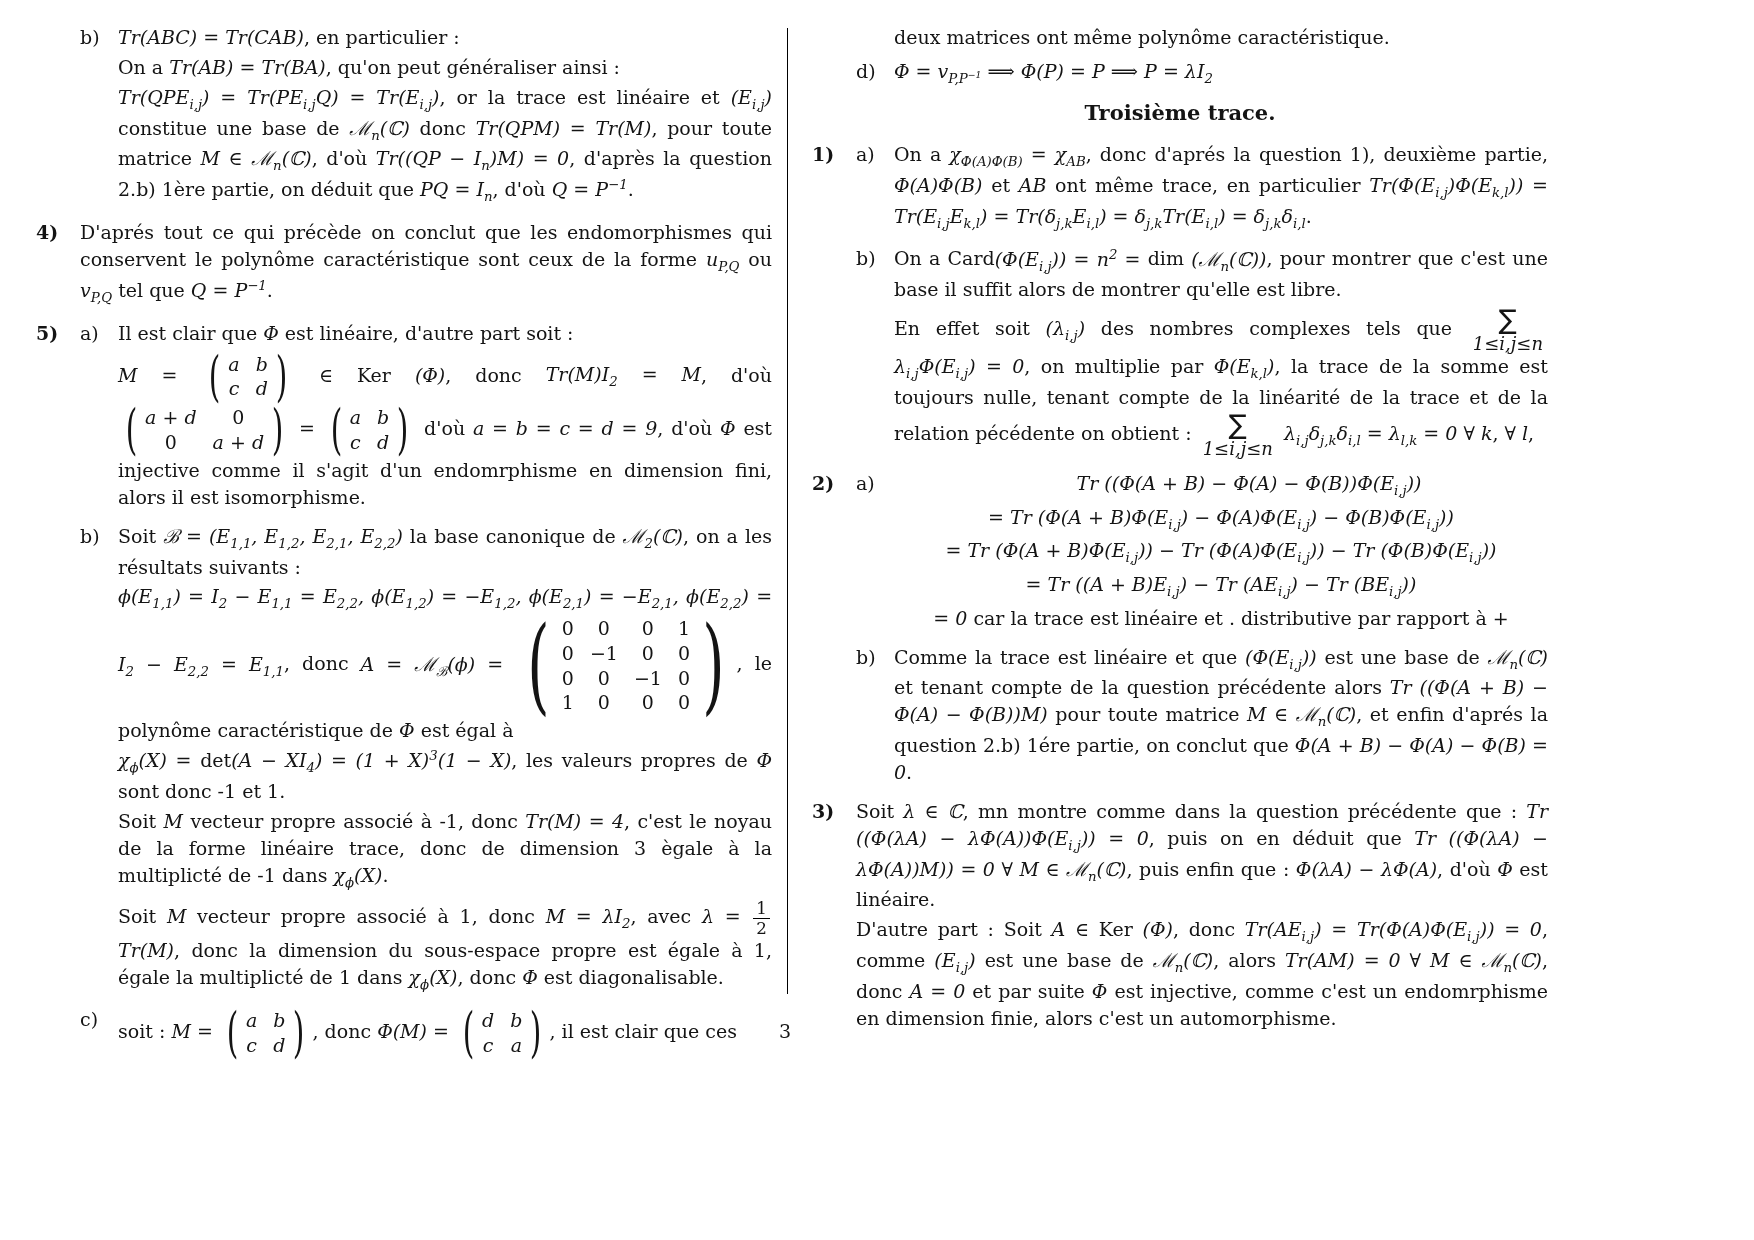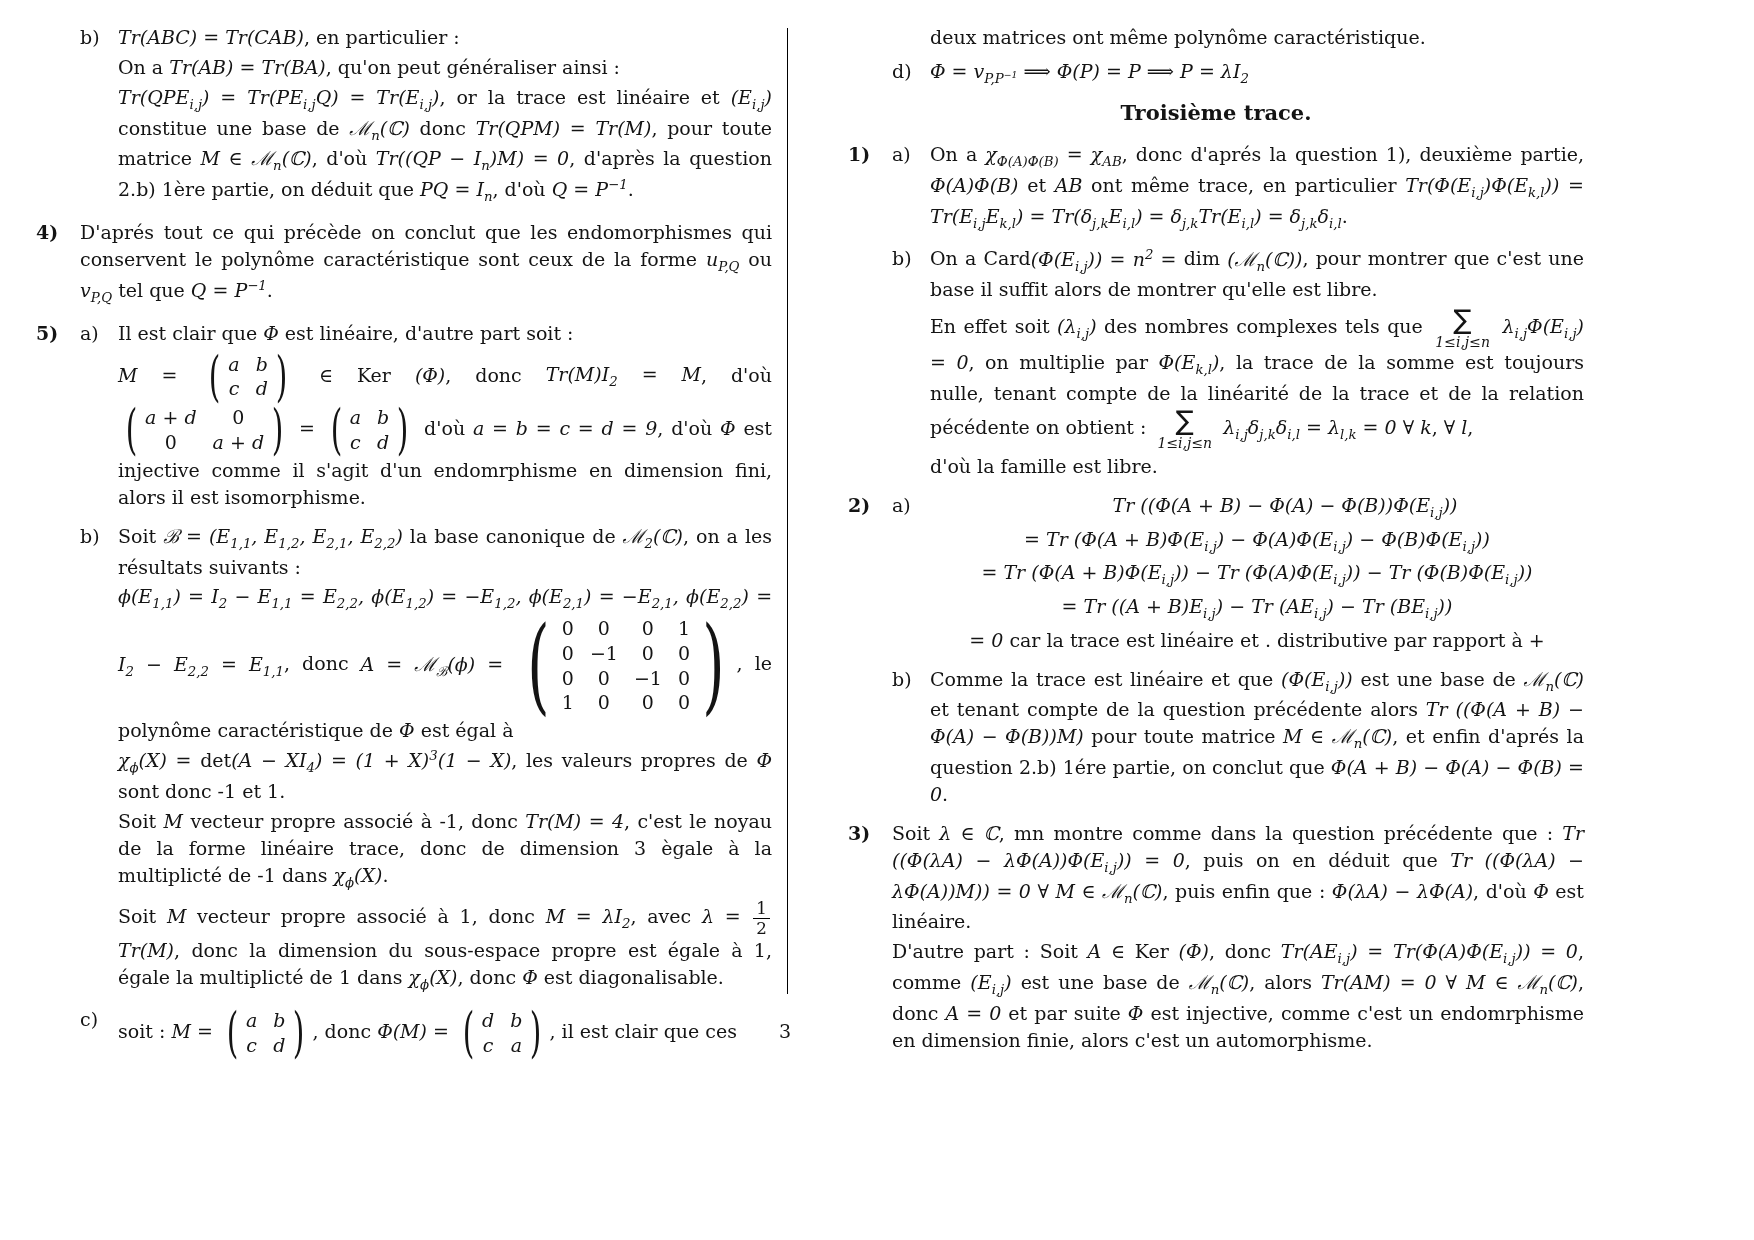--- a/index.html
+++ b/index.html
@@ -3,21 +3,21 @@
 <meta charset="utf-8">
 <style>
   html,body{margin:0;padding:0;}
   body{
     width:1754px;height:1240px;background:#ffffff;color:#141414;
     font-family:"DejaVu Serif","Liberation Serif",serif;
     font-size:19px;line-height:1.42;position:relative;overflow:hidden;
   }
   .col{position:absolute;top:24px;}
   .col.left{left:36px;width:736px;}
-  .col.right{left:848px;width:736px;}
+  .col.right{left:812px;width:736px;}
   .divider{position:absolute;left:787px;top:28px;height:966px;border-left:1.6px solid #000;width:0;}
   .row{display:flex;align-items:flex-start;margin:0 0 9px 0;}
   .w1{flex:0 0 44px;}
   .w2{flex:0 0 38px;}
   .num{font-weight:bold;}
   .body{flex:1;min-width:0;}
   .body p{margin:0 0 3px 0;text-align:justify;}
   .m{font-style:italic;}
   sub{font-size:0.70em;}
   sup{font-size:0.70em;}
@@ -27,21 +27,21 @@
   
   .mat{display:inline-flex;align-items:center;vertical-align:middle;margin:2px 3px;}
   .mgrid{display:inline-grid;column-gap:16px;row-gap:0;text-align:center;padding:0 3px;}
   .mc{line-height:1.3;}
   .mpar{display:inline-block;font-weight:400;line-height:0.92;transform:scaleX(0.55);}
   .mat2 .mpar{font-size:54px;}
   .mat4 .mpar{font-size:104px;}
   
   .sum{display:inline-flex;flex-direction:column;align-items:center;vertical-align:middle;line-height:1;margin:0 5px;}
   .sig{font-size:27px;line-height:1;font-family:"DejaVu Sans","Liberation Sans",sans-serif;}
-  .ssub{font-size:14px;font-style:italic;margin-top:2px;white-space:nowrap;}
+  .ssub{font-size:18px;font-style:italic;margin-top:2px;white-space:nowrap;}
   
   .frac{display:inline-flex;flex-direction:column;align-items:center;vertical-align:middle;line-height:1.08;font-size:0.88em;margin:0 2px;}
   .fn{border-bottom:1.4px solid #000;padding:0 3px;}
   .pageno{position:absolute;left:0;top:1018px;width:1570px;text-align:center;}
 </style>
 </head>
 <body>
 
 <div class="divider"></div>
 
@@ -197,21 +197,20 @@
     <span class="w2">b)</span>
     <div class="body">
       <p>On a Card<i class="m">(Φ(E<sub>i,j</sub>)) = n<sup>2</sup> =</i> dim <i class="m">(ℳ<sub>n</sub>(ℂ))</i>, pour montrer que c'est une base il suffit alors de montrer qu'elle est libre.</p>
       <p>En effet soit <i class="m">(λ<sub>i,j</sub>)</i> des nombres complexes tels que <span class="sum">
             <span class="sig">∑</span>
             <span class="ssub">1≤i,j≤n</span>
           </span> <i class="m">λ<sub>i,j</sub>Φ(E<sub>i,j</sub>) = 0</i>, on multiplie par <i class="m">Φ(E<sub>k,l</sub>)</i>, la trace de la somme est toujours nulle, tenant compte de la linéarité de la trace et de la relation pécédente on obtient : <span class="sum">
             <span class="sig">∑</span>
             <span class="ssub">1≤i,j≤n</span>
           </span> <i class="m">λ<sub>i,j</sub>δ<sub>j,k</sub>δ<sub>i,l</sub> = λ<sub>l,k</sub> = 0</i>  ∀ <i class="m">k</i>, ∀ <i class="m">l</i>,</p>
-      <p>d'où la famille est libre.</p>
     </div>
   </div>
 
   <div class="row">
     <span class="w1 num">2)</span>
     <span class="w2">a)</span>
     <div class="body">
       <div class="eqline first"><i class="m">Tr ((Φ(A + B) − Φ(A) − Φ(B))Φ(E<sub>i,j</sub>))</i></div>
       <div class="eqline"><i class="m">= Tr (Φ(A + B)Φ(E<sub>i,j</sub>) − Φ(A)Φ(E<sub>i,j</sub>) − Φ(B)Φ(E<sub>i,j</sub>))</i></div>
       <div class="eqline"><i class="m">= Tr (Φ(A + B)Φ(E<sub>i,j</sub>)) − Tr (Φ(A)Φ(E<sub>i,j</sub>)) − Tr (Φ(B)Φ(E<sub>i,j</sub>))</i></div>

